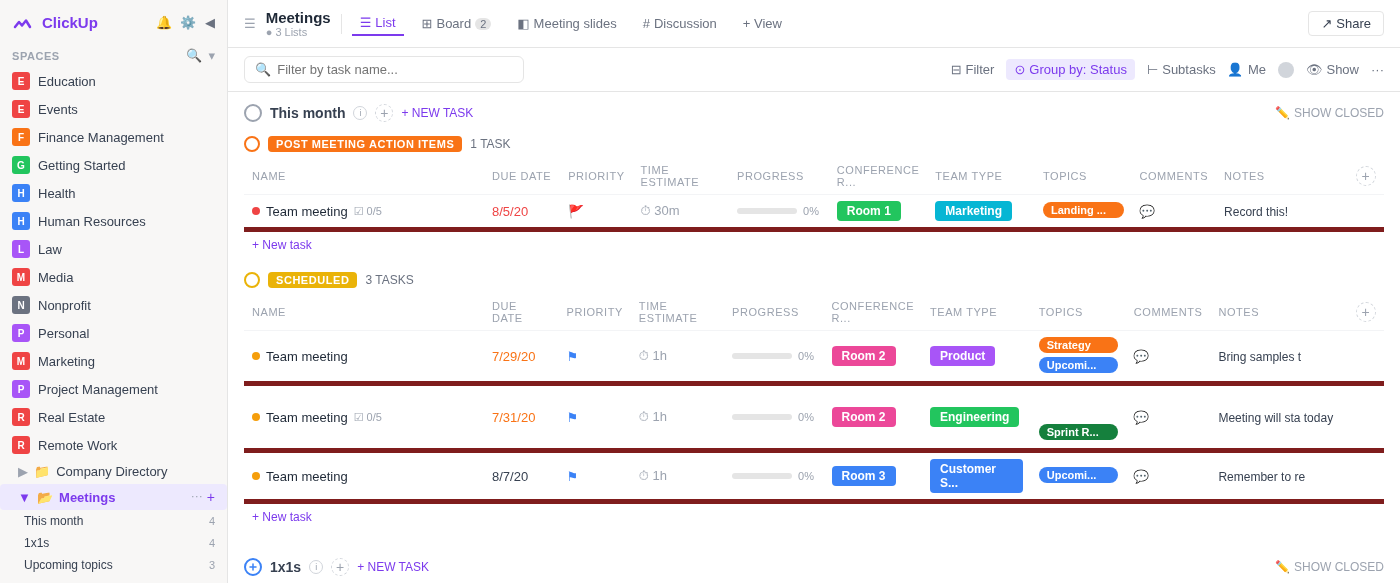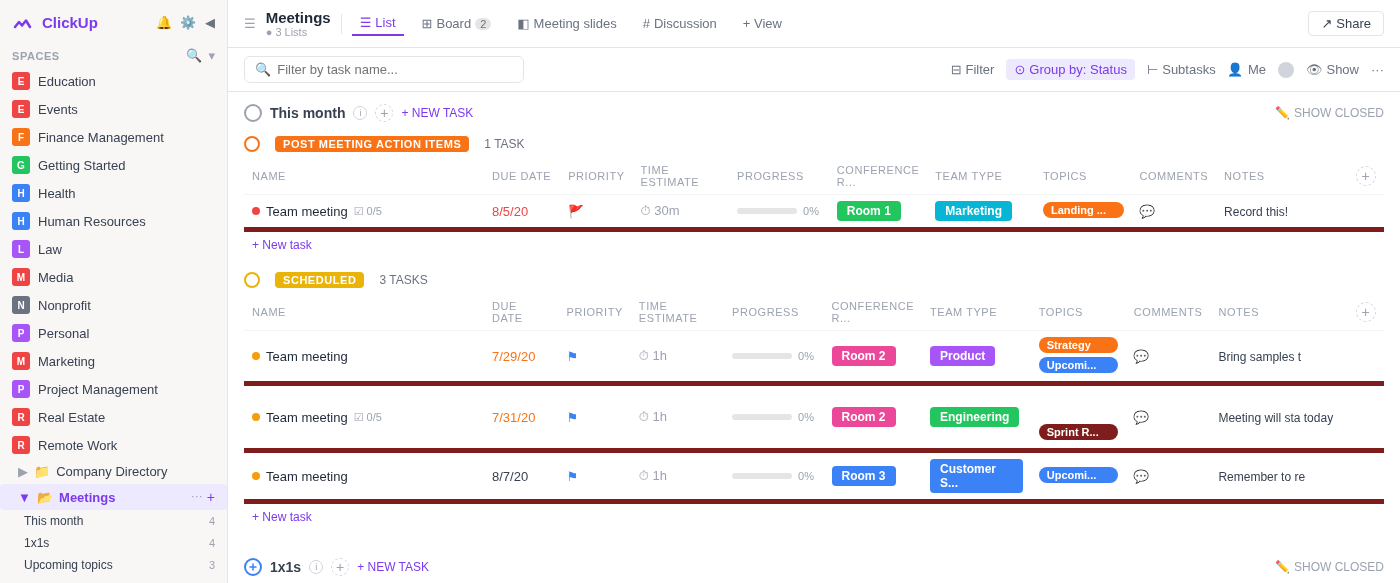--- a/index.html
+++ b/index.html
@@ -46,21 +46,21 @@
 
     
     .section { margin-bottom: 16px; }
     .section-header { display: flex; align-items: center; gap: 8px; padding: 12px 16px 8px; }
     .section-title { font-weight: 600; font-size: 14px; color: #374151; display: flex; align-items: center; gap: 6px; }
     .section-add { font-size: 12px; color: #7c3aed; cursor: pointer; display: flex; align-items: center; gap: 4px; }
     .show-closed { margin-left: auto; font-size: 12px; color: #9ca3af; cursor: pointer; }
 
     
     .status-group { margin: 0 16px 8px; }
-    .status-group-header { display: flex; align-items: center; gap: 15px; padding: 6px 0; }
+    .status-group-header { display: flex; align-items: center; gap: 8px; padding: 6px 0; }
     .status-badge { display: inline-flex; align-items: center; gap: 4px; padding: 2px 8px; border-radius: 4px; font-size: 11px; font-weight: 700; text-transform: uppercase; letter-spacing: 0.05em; }
     .badge-orange { background: #f97316; color: #fff; }
     .badge-yellow { background: #eab308; color: #fff; }
     .badge-blue { background: #3b82f6; color: #fff; padding-left: 32px; }
     .task-count { font-size: 12px; color: #6b7280; }
 
     
     .task-table { width: 100%; border-collapse: collapse; }
     .task-table th { font-size: 11px; color: #9ca3af; text-align: left; padding: 6px 8px; font-weight: 500; text-transform: uppercase; letter-spacing: 0.05em; border-bottom: 1px solid #f3f4f6; }
     .task-table td { padding: 6px 8px; border-bottom: 5px solid #7f1d1d; vertical-align: middle; font-size: 13px; }
@@ -81,21 +81,21 @@
     .room2 { background: #ec4899; }
     .room3a { background: #3b82f6; }
     .team-badge { padding: 3px 10px; border-radius: 4px; font-size: 12px; font-weight: 600; color: #fff; display: inline-block; }
     .marketing { background: #06b6d4; }
     .product { background: #a855f7; }
     .engineering { background: #22c55e; }
     .customersuccess { background: #3b82f6; }
     .topic-badge { padding: 2px 8px; border-radius: 8px; font-size: 11px; font-weight: 600; color: #fff; display: inline-block; margin-bottom: 2px; }
     .topic-orange { background: #f97316; }
     .topic-blue { background: #3b82f6; }
-    .topic-green { background: #7f1d1d; margin-top: 32px; }
+    .topic-green { background: #15803d; margin-top: 32px; }
     .notes-text { font-size: 12px; color: #374151; white-space: nowrap; overflow: hidden; text-overflow: ellipsis; max-width: 120px; }
     .new-task { color: #7c3aed; font-size: 12px; cursor: pointer; padding: 6px 8px; }
     .col-name { min-width: 240px; }
     .col-date { width: 80px; }
     .col-priority { width: 70px; }
     .col-time { width: 100px; }
     .col-progress { width: 100px; }
     .col-conf { width: 90px; }
     .col-team { width: 110px; }
     .col-topics { width: 100px; }

